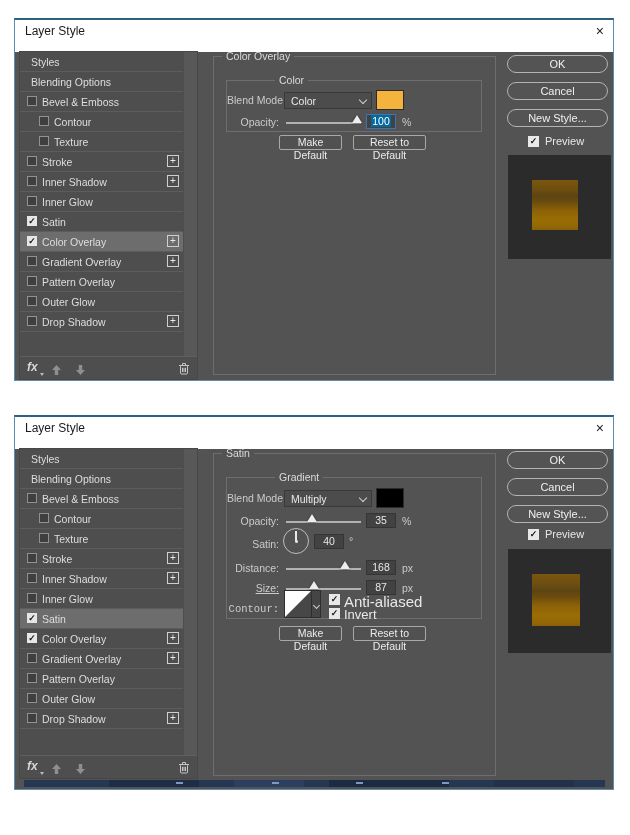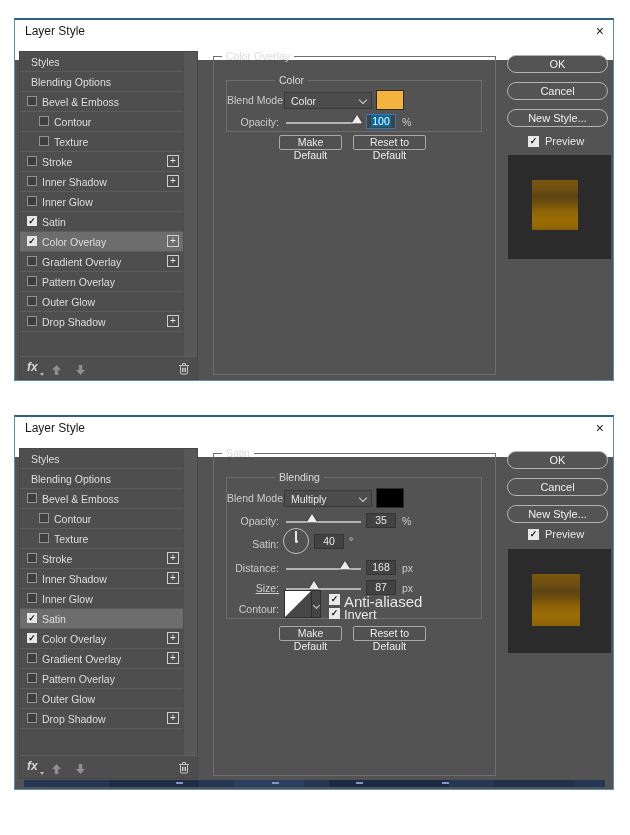--- a/index.html
+++ b/index.html
@@ -1,19 +1,19 @@
 <!DOCTYPE html>
 <html><head>
 <meta charset="utf-8">
 <style>
   html,body{margin:0;padding:0;background:#ffffff;font-family:"Liberation Sans",sans-serif;}
   .page{position:relative;width:630px;height:835px;background:#ffffff;overflow:hidden;}
   .dialog{position:absolute;left:14px;width:600px;background:#535353;
           border:1px solid #5b8db0;border-top:2px solid #2e6080;box-sizing:border-box;}
-  .titlebar{position:absolute;left:0;top:0;right:0;height:40px;background:#ffffff;}
+  .titlebar{position:absolute;left:0;top:0;right:0;height:32px;background:#ffffff;}
   .titlebar .title{position:absolute;left:10px;top:4px;font-size:12px;color:#1a1a1a;}
   .close-x{position:absolute;right:9px;top:3px;font-size:14px;color:#222;cursor:default;line-height:16px;}
   
   .sidebar{position:absolute;left:5px;top:32px;width:177px;background:#4e4e4e;box-shadow:0 0 0 1px #474747;}
   .rows{position:absolute;left:0;top:0;width:163px;text-align:center;}
   .side-row{position:relative;height:19px;border-bottom:1px solid #5c5c5c;}
   .side-row.selected{background:#6d6d6d;}
   .side-label{position:absolute;left:22px;top:4px;font-size:10.5px;color:#dedede;white-space:nowrap;}
   .side-row.no-cb .side-label{left:11px;}
   .side-row.indent .side-label{left:34px;}
@@ -314,21 +314,21 @@
             <rect x="2.5" y="3.5" width="7" height="8.5" rx="1"></rect>
               <path d="M1 3.5h10 M4.5 3V1.5h3V3 M4.5 5.8v4.2 M6 5.8v4.2 M7.5 5.8v4.2"></path>
           </svg>
         </span>
       </div>
     </div>
 
     <fieldset class="main-fs" style="top:30px;height:329px;">
       <legend>Satin</legend>
       <fieldset class="grp-fs" style="top:12px;height:148px;">
-        <legend>Blending</legend>
+        <legend>Gradient</legend>
 
         <div class="flabel" style="left:0;width:52px;top:9px;">Blend Mode:</div>
         <div class="dd" style="left:57px;top:7px;width:88px;">
           <span class="dd-text">Multiply</span>
           <span class="chev"></span>
         </div>
         <div class="swatch" style="left: 149px; top: 5px; background: rgb(0, 0, 0);"></div>
 
         <div class="flabel" style="left:0;width:52px;top:32px;">Opacity:</div>
         <div class="track" style="left:59px;top:38px;width:75px;">
@@ -352,21 +352,21 @@
         <div class="vbox" style="left:139px;top:77px;">168</div>
         <div class="unit" style="left:175px;top:79px;">px</div>
 
         <div class="flabel" style="left:0;width:52px;top:99px;text-decoration:underline;">Size:</div>
         <div class="track" style="left:59px;top:105px;width:75px;">
           <span class="thumb" style="left: 37%;"></span>
         </div>
         <div class="vbox" style="left:139px;top:97px;">87</div>
         <div class="unit" style="left:175px;top:99px;">px</div>
 
-        <div class="flabel" style="left:0;width:52px;top:120px;">Contour:</div>
+        <div class="flabel" style="left:0;width:52px;top:120px;font-family:Liberation Mono, monospace;">Contour:</div>
         <div class="contour-thumb" style="left:57px;top:107px;"></div>
         <div class="contour-dd" style="left:85px;top:107px;">
           <span class="chev"></span>
         </div>
         <span class="pcb checked" style="left:102px;top:111px;"></span>
         <span class="pcb-label" style="left:117px;top:110px;font-size:15px;">Anti-aliased</span>
         <span class="pcb checked" style="left:102px;top:125px;"></span>
         <span class="pcb-label" style="left:117px;top:124px;font-size:13px;">Invert</span>
       </fieldset>
 

